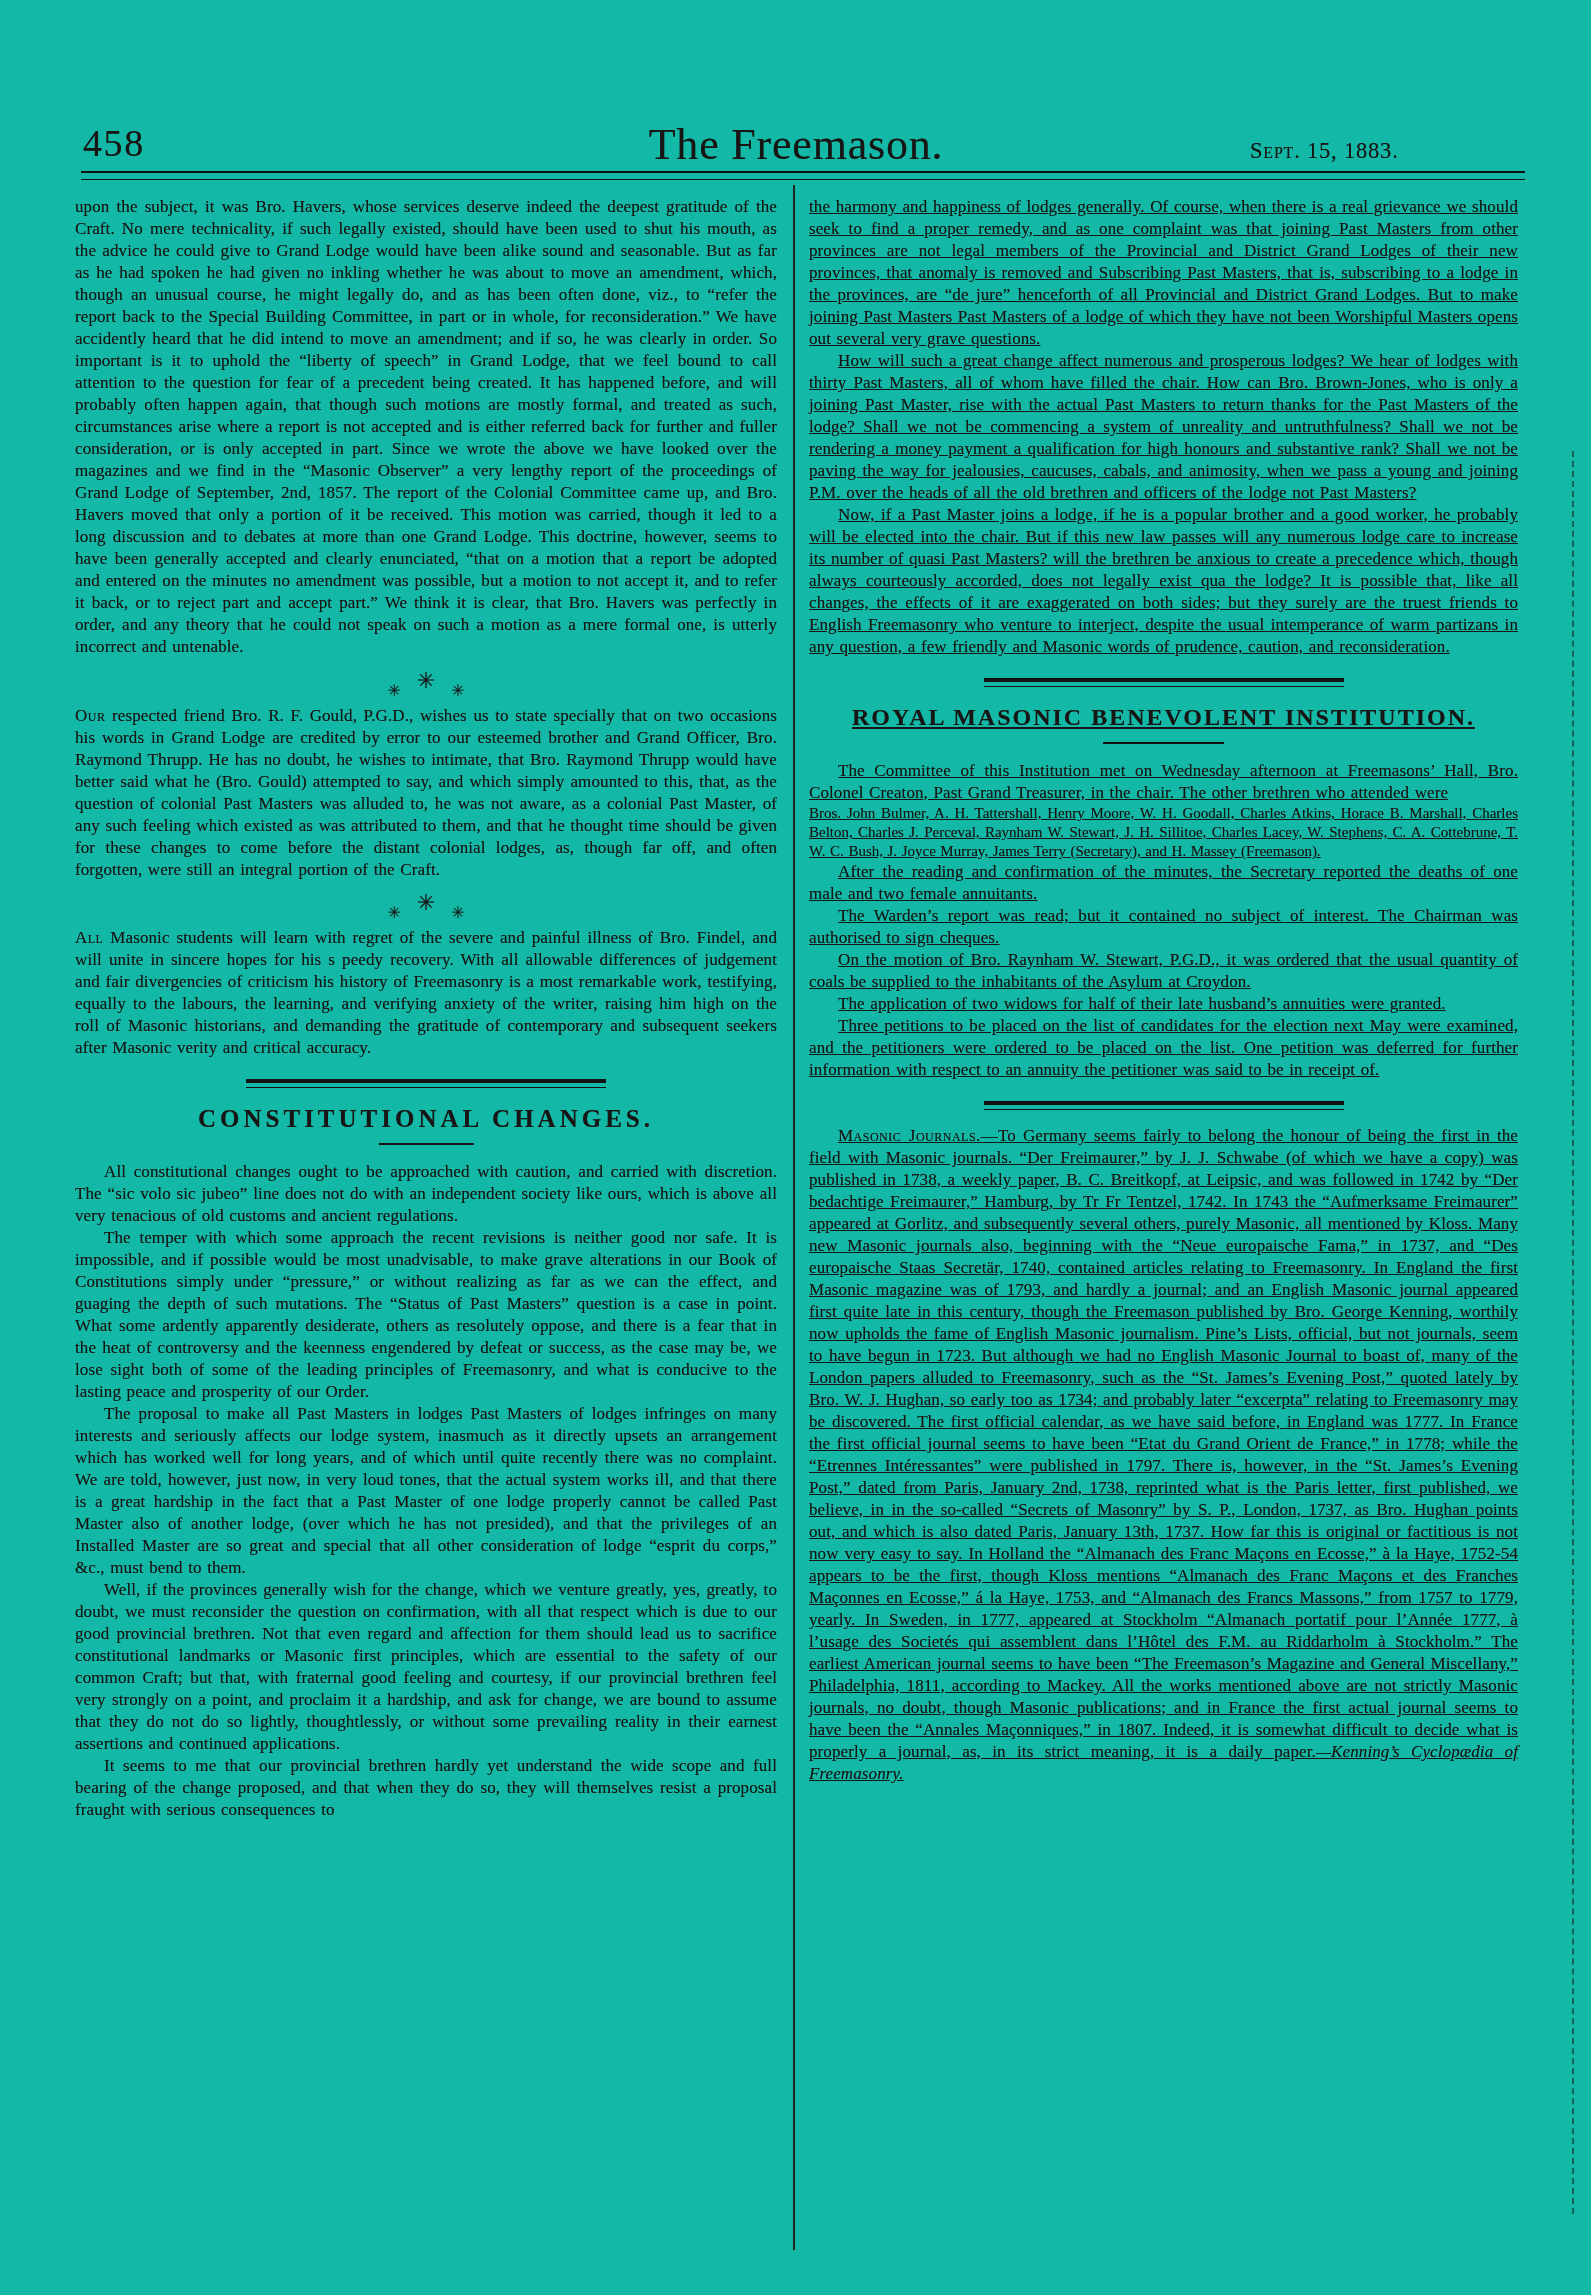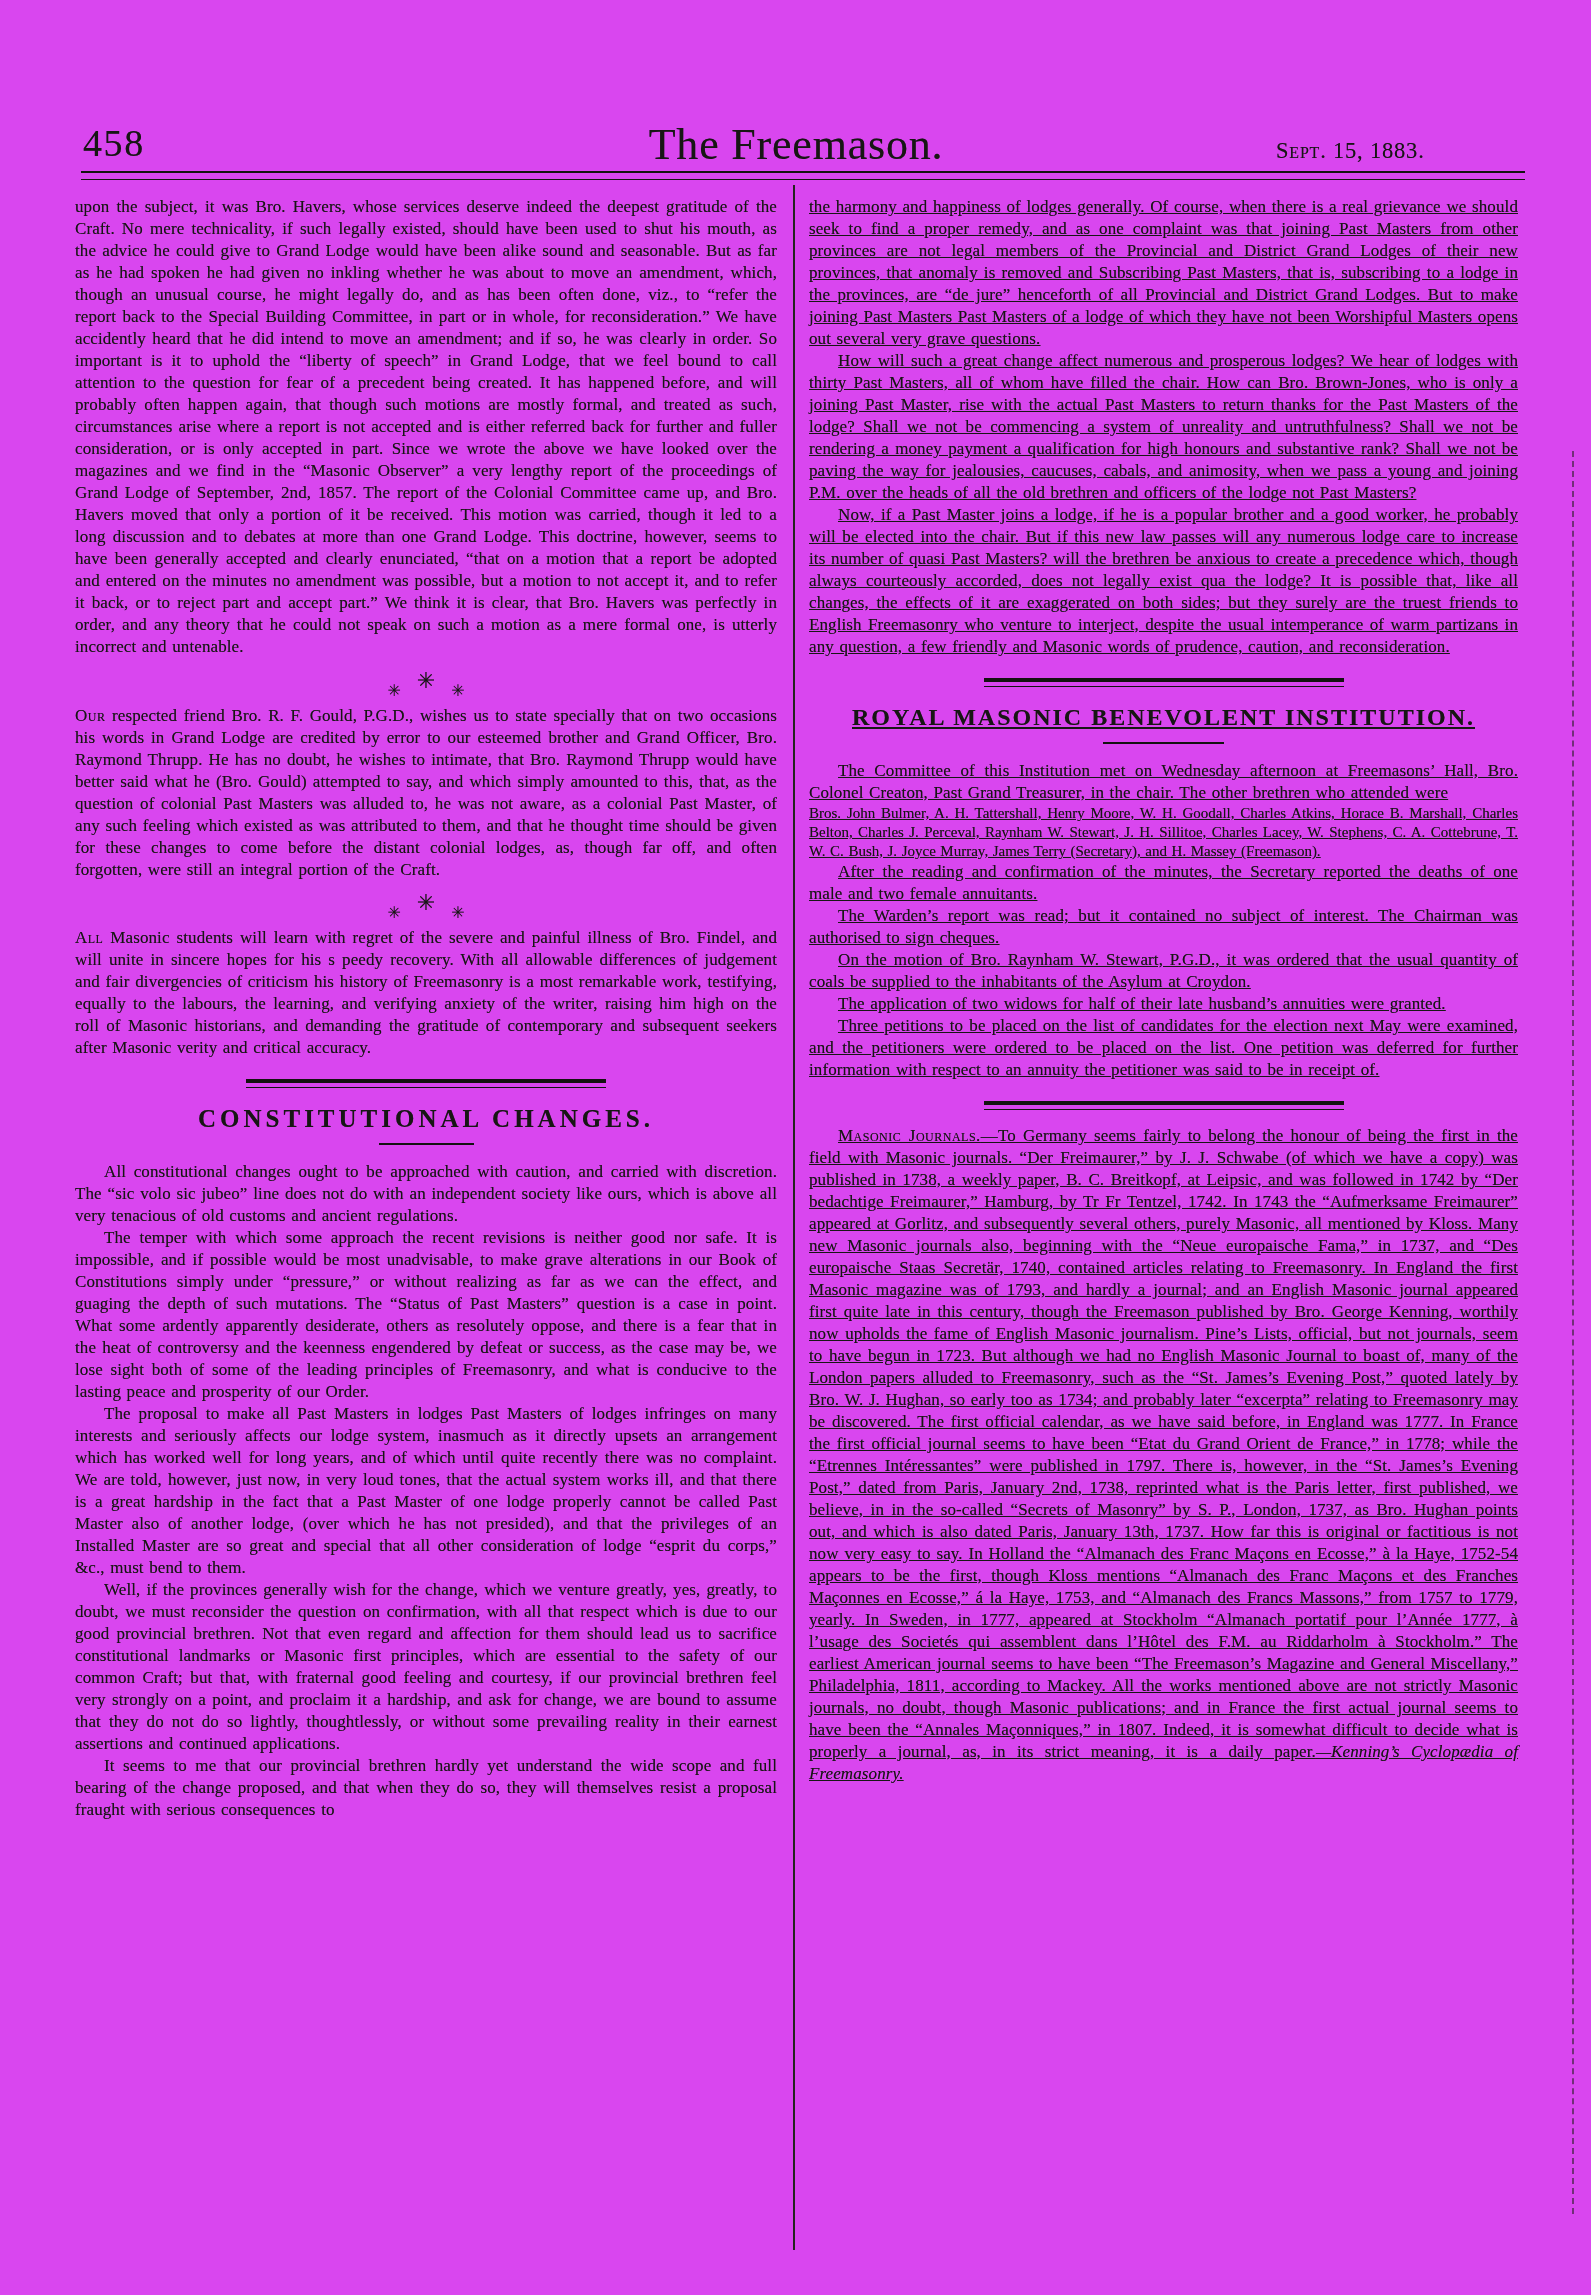--- a/index.html
+++ b/index.html
@@ -1,28 +1,28 @@
 <!DOCTYPE html>
 <html style="font-size:13px"><head>
 <meta charset="utf-8">
 <style>
   html,body{margin:0;padding:0;background:#e8e6e0;}
   .page{
     position:relative;
     width:1592px;height:2295px;
-    background:#d946ef;
+    background:#14b8a6;
     font-family:"Liberation Serif","DejaVu Serif",serif;
     color:#171614;
     overflow:hidden;
     text-shadow:0 0 0.3px rgba(20,18,14,.5);
   }
   
   .pageno{position:absolute;left:83px;top:121px;font-size:38px;letter-spacing:1.6px;}
   .masthead{position:absolute;left:0;right:0;top:111px;text-align:center;font-size:44px;margin:8px;font-weight:400;letter-spacing:0.8px;}
-  .issuedate{position:absolute;top:138px;left:1276px;width:145px;font-size:22.5px;font-variant:small-caps;letter-spacing:0.8px;white-space:nowrap;}
+  .issuedate{position:absolute;top:138px;left:1250px;width:145px;font-size:22.5px;font-variant:small-caps;letter-spacing:0.8px;white-space:nowrap;}
   .header-rule{position:absolute;left:81px;top:171px;width:1444px;height:5.6px;border-top:2.4px solid #131210;border-bottom:1.6px solid #131210;}
   
   .col{position:absolute;top:196px;}
   .col-left{left:75px;width:702px;}
   .col-right{left:809px;width:709px;text-decoration:underline;}
   .col-divider{position:absolute;left:793px;top:185px;width:2.4px;height:2065px;background:#25231f;}
   .scan-edge{position:absolute;left:1572px;top:451px;height:1763px;width:0;border-left:2.4px dashed rgba(30,28,24,.55);}
   
   p.body{margin:0;font-size:17px;line-height:22px;text-align:justify;letter-spacing:0.1px;word-spacing:1.2px;}
   p.ind{text-indent:29px;}

